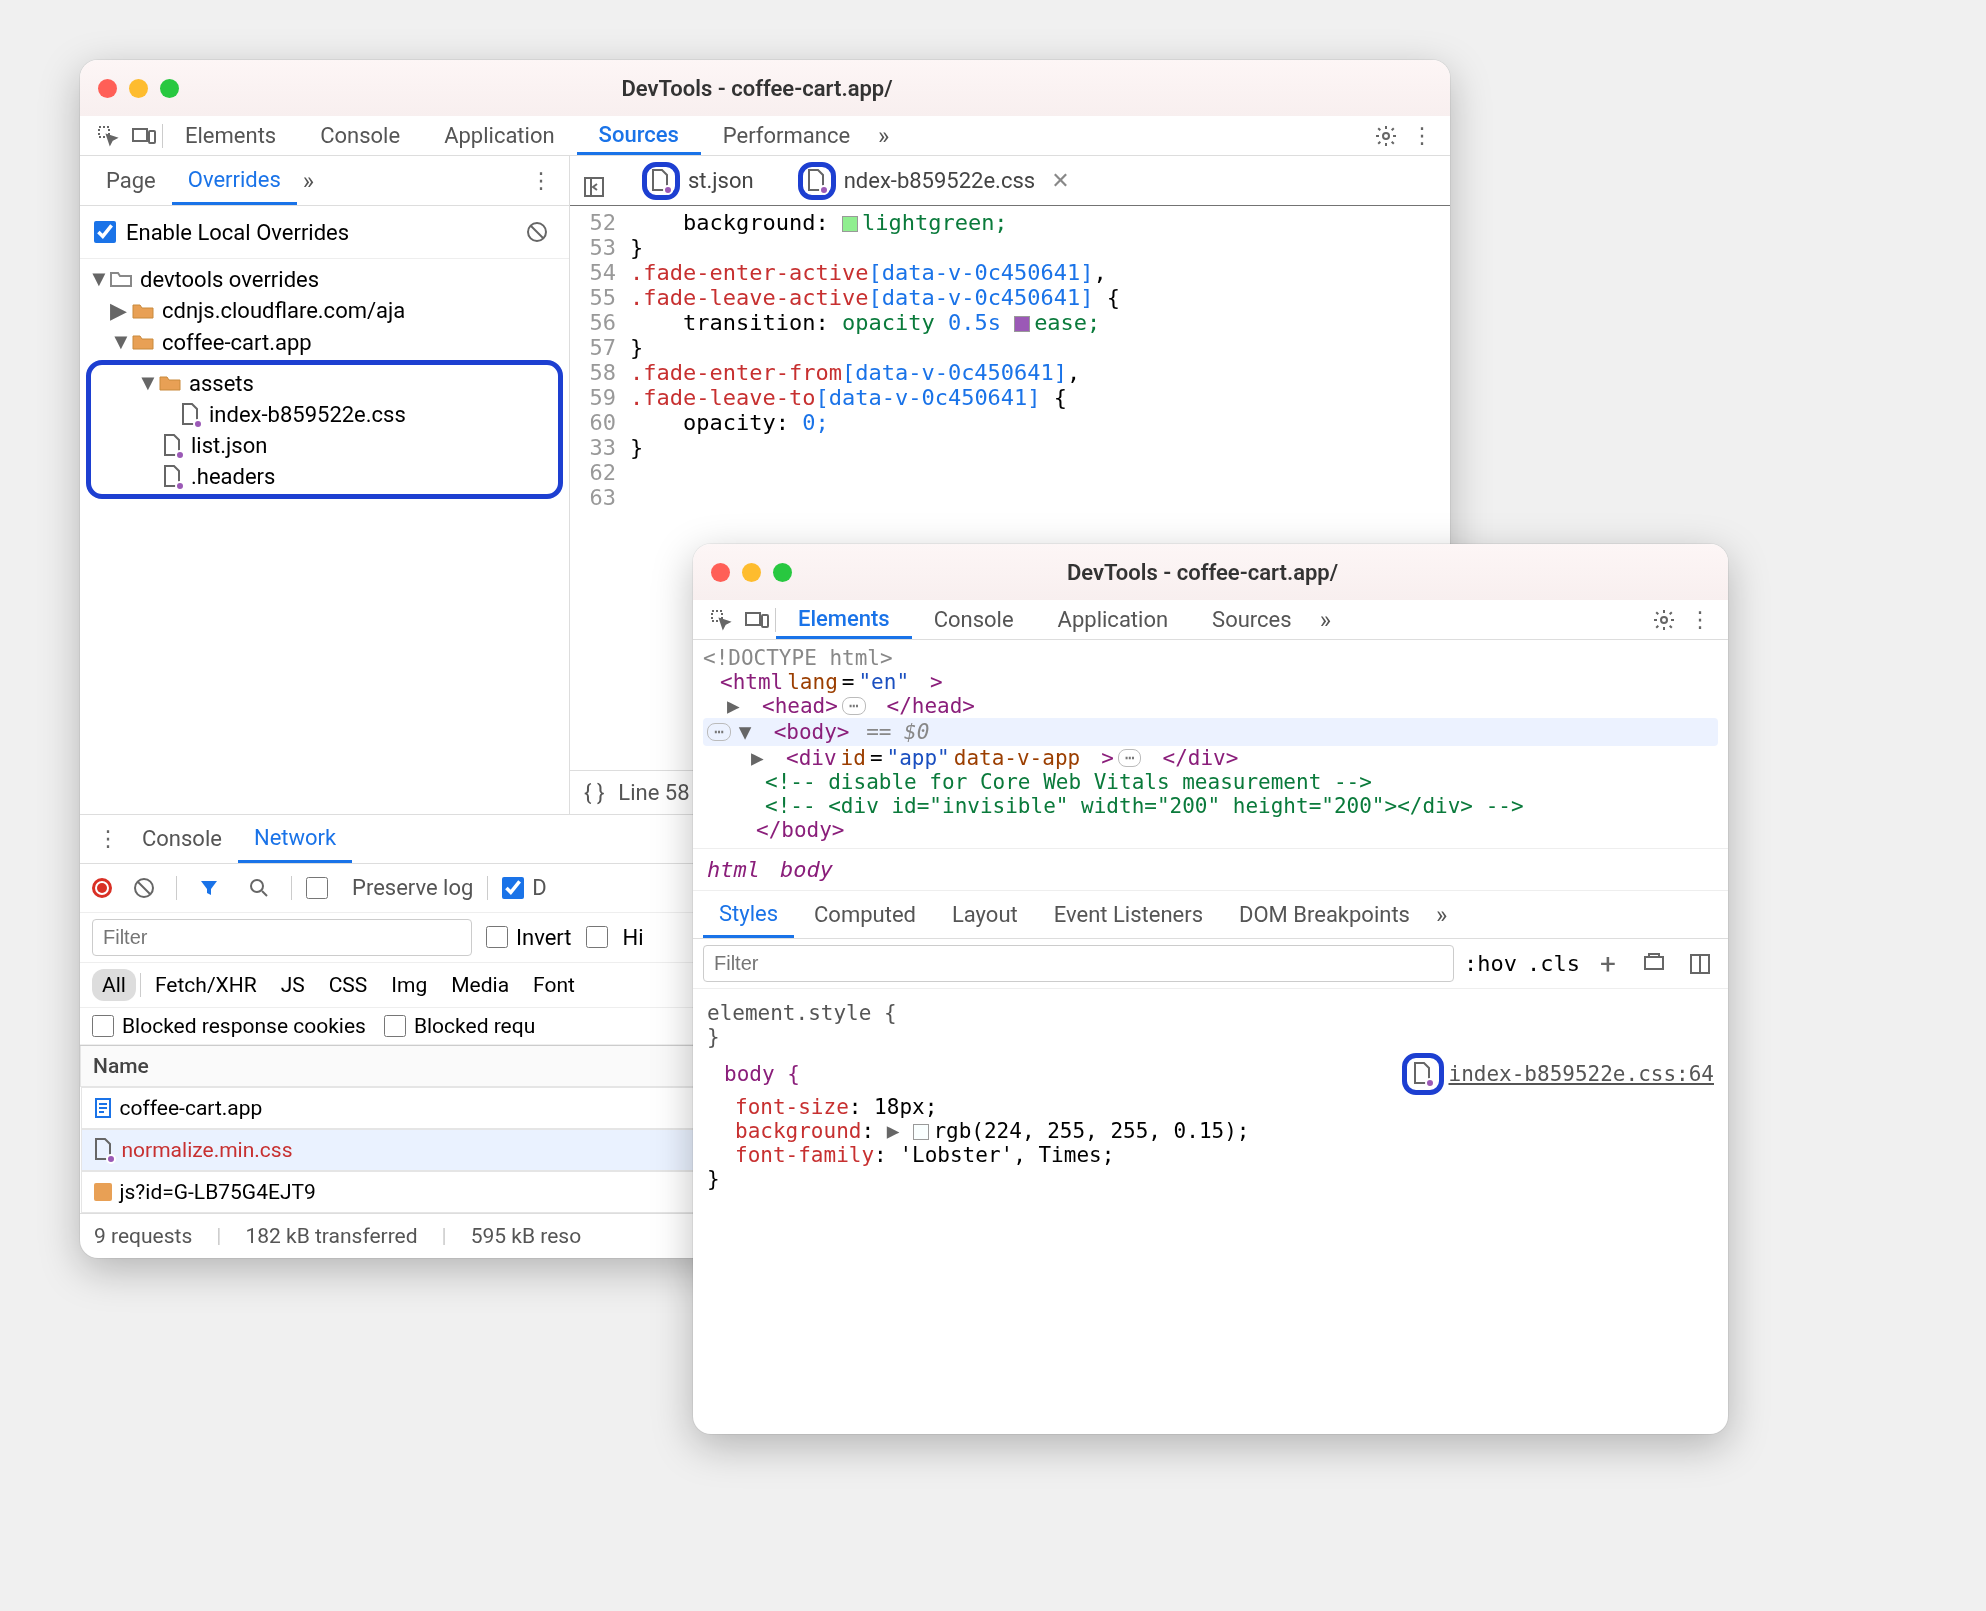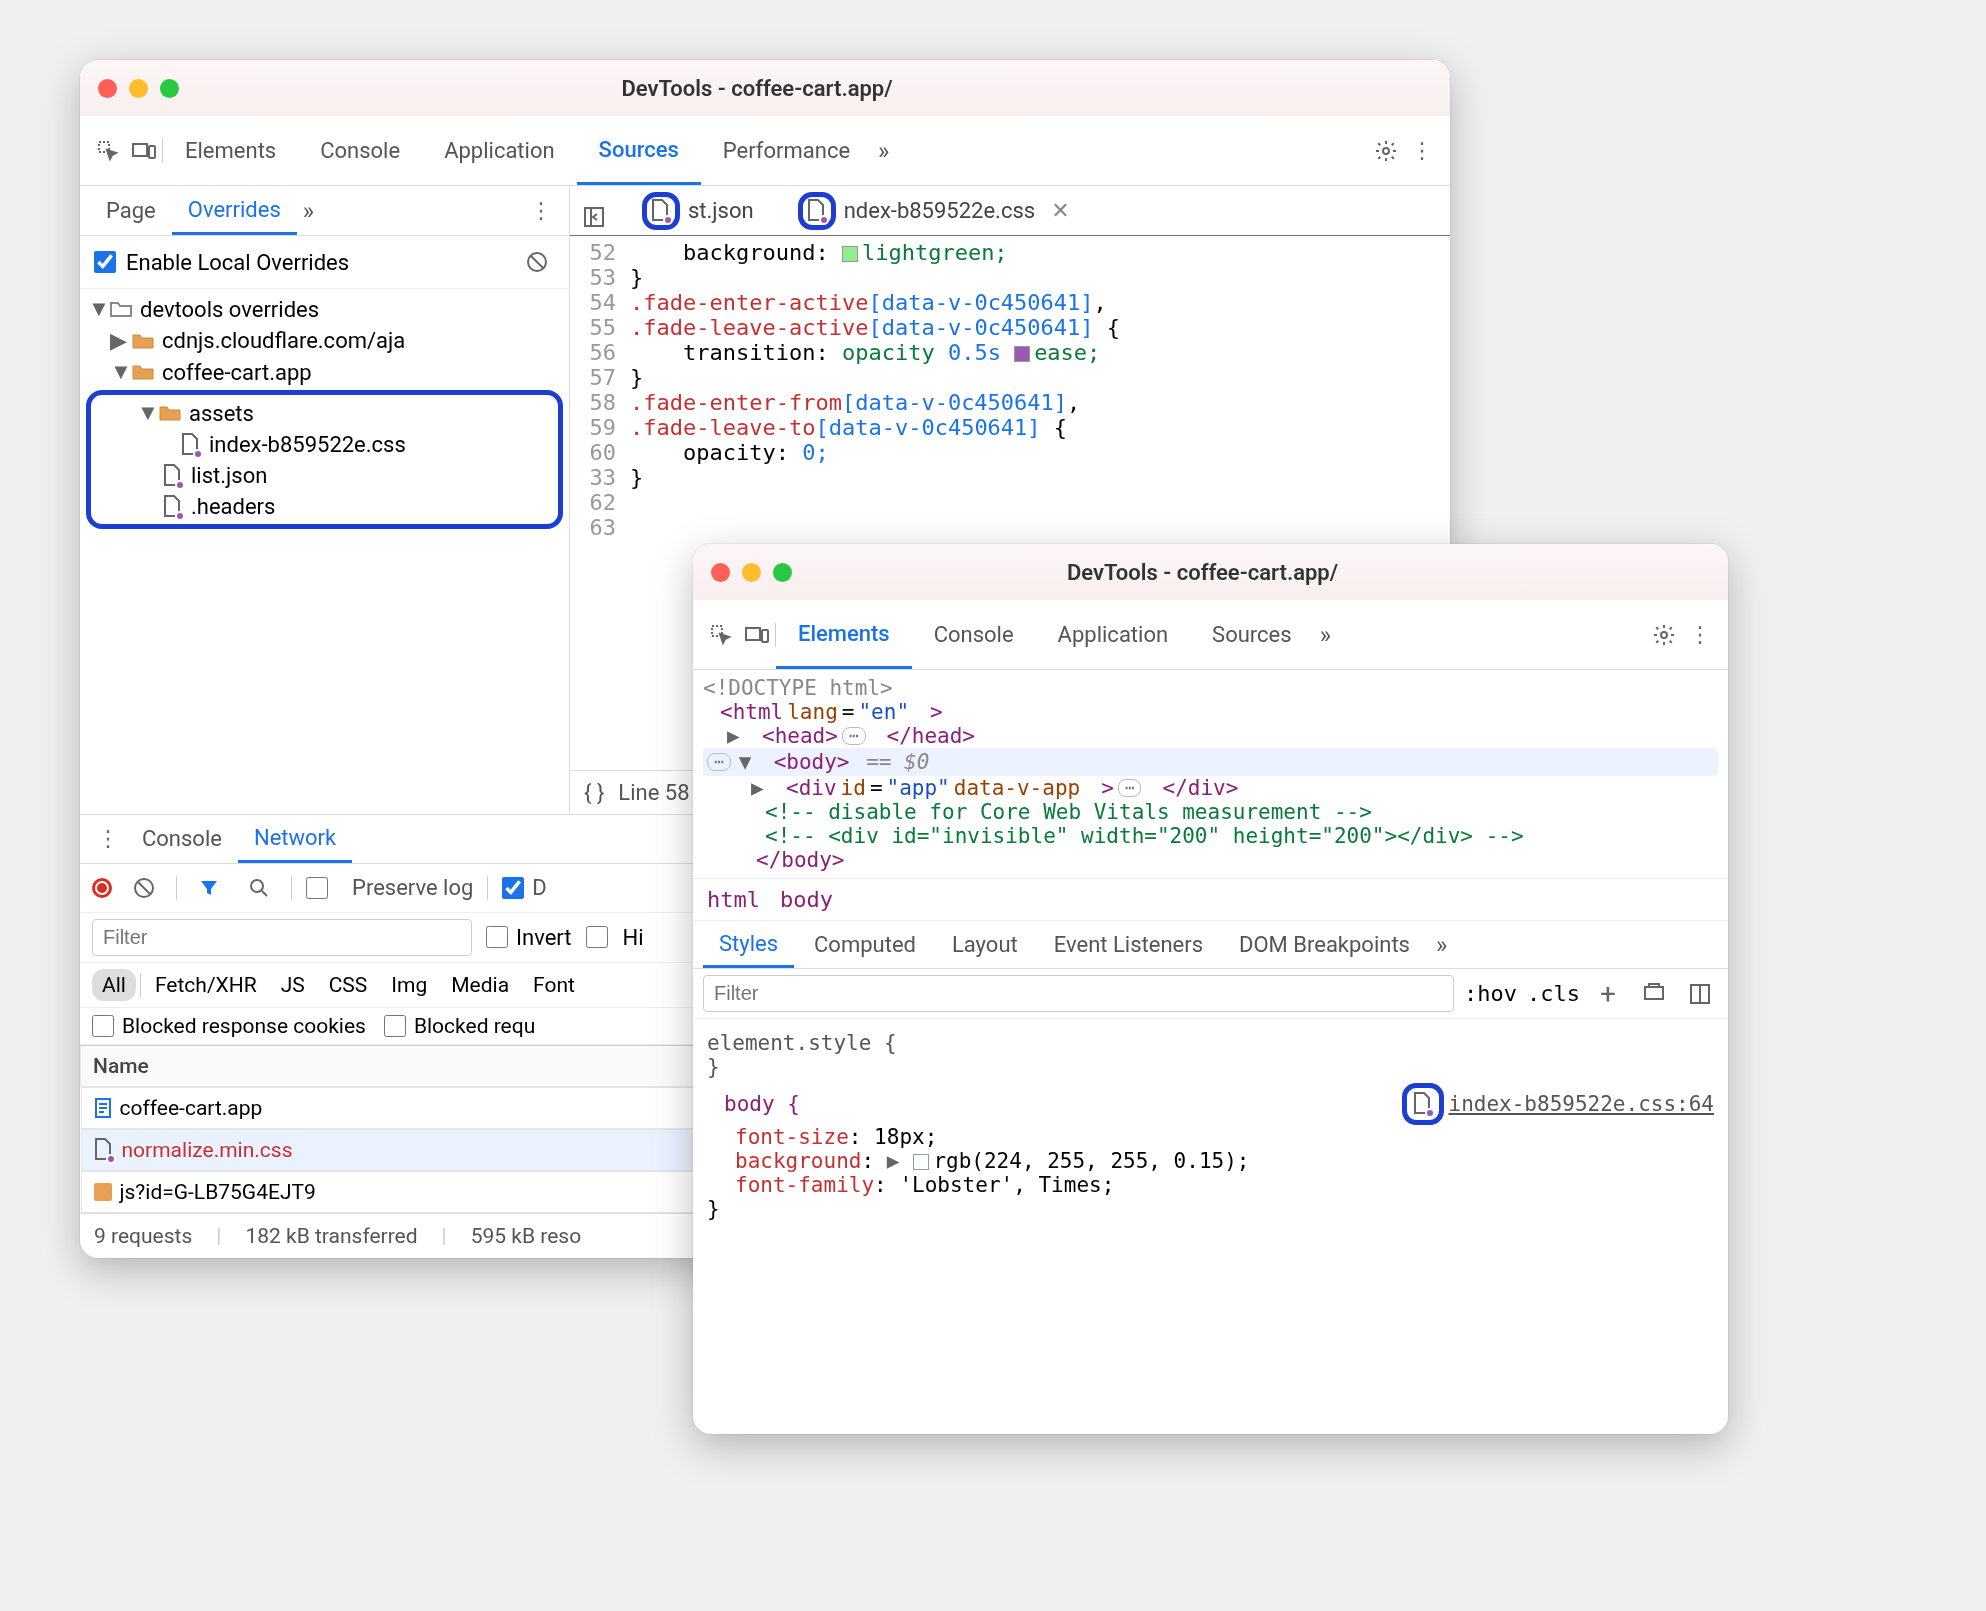--- a/index.html
+++ b/index.html
@@ -6,21 +6,21 @@
 body { font-family: -apple-system, "Segoe UI", Roboto, sans-serif; background: #f0f0f0; width: 1986px; height: 1611px; position: relative; font-size: 22px; }
 .mono { font-family: "SF Mono", Menlo, Consolas, monospace; }
 .window { position: absolute; background: #fff; border-radius: 18px; box-shadow: 0 12px 40px rgba(0,0,0,0.25), 0 0 0 1px rgba(0,0,0,0.05); overflow: hidden; display: flex; flex-direction: column; }
 .w1 { left: 80px; top: 60px; width: 1370px; height: 1198px; }
 .w2 { left: 693px; top: 544px; width: 1035px; height: 890px; }
 .titlebar { height: 56px; background: linear-gradient(#fdf6f6,#f8efef); display:flex; align-items:center; padding: 0 18px; position:relative; }
 .traffic { display:flex; gap:12px; }
 .dot { width:19px; height:19px; border-radius:50%; }
 .dot.r{background:#ff5f57;} .dot.y{background:#febc2e;} .dot.g{background:#28c840;}
 .title { position:absolute; left:0; right:16px; text-align:center; font-weight:600; color:#333; pointer-events:none; }
-.tabs { display:flex; align-items:center; border-bottom:1px solid #ddd; height:70px; padding:0 10px; }
+.tabs { display:flex; align-items:center; border-bottom:1px solid #ddd; height:40px; padding:0 10px; }
 .tab { padding: 0 22px; height:100%; display:flex; align-items:center; color:#555; cursor:pointer; }
 .tab.active { color:#1a73e8; border-bottom:3px solid #1a73e8; font-weight:500; }
 .spacer { flex:1; }
 .icon-btn { width:36px; height:36px; display:flex; align-items:center; justify-content:center; color:#666; cursor:pointer; border-radius:4px; }
 .chev { font-size:24px; color:#555; padding:0 6px; }
 .split { display:flex; flex:1; min-height:0; }
 .pane-left { width:490px; border-right:1px solid #ddd; display:flex; flex-direction:column; }
 .pane-right { flex:1; display:flex; flex-direction:column; min-width:0; }
 .subtabs { display:flex; align-items:center; border-bottom:1px solid #ddd; height:50px; padding:0 10px; }
 .subtab { padding:0 16px; height:100%; display:flex; align-items:center; color:#555; cursor:pointer; }
@@ -58,21 +58,21 @@
 .net-table { width:100%; border-collapse:collapse; font-size:21px; }
 .net-table th, .net-table td { text-align:left; padding:8px 12px; border:1px solid #e5e5e5; }
 .net-table th { background:#fafafa; border-top:1px solid #ccc; font-weight:500; color:#444; }
 .net-table tr.sel { background:#eaf2ff; }
 .sum { display:flex; gap:24px; padding:10px 14px; border-top:1px solid #ddd; color:#555; font-size:21px; }
 .dom { padding:6px 10px; font-size:21px; }
 .dom-line { display:flex; align-items:center; gap:4px; white-space:pre; }
 .tag{color:#8a1e7a;margin-left:17px;} .attrn{color:#9b3e00;} .attrv{color:#1a4fc0;} .cmt{color:#0a7a3b;}
 .ellips { display:inline-block; border:1px solid #bbb; border-radius:8px; padding:0 6px; color:#777; line-height:16px; font-size:16px; }
 .hl-row { background:#ecf2ff; border-radius:4px; padding:2px 4px; }
-.crumbs { display:flex; gap:20px; padding:8px 14px; border-top:1px solid #eee; border-bottom:1px solid #eee; color:#8a1e7a; }
+.crumbs { display:flex; gap:20px; padding:8px 14px; border-top:1px solid #eee; border-bottom:1px solid #eee; color:#8a1e7a;font-style:italic; }
 .style-tabs { display:flex; align-items:center; border-bottom:1px solid #ddd; height:48px; padding:0 10px; gap:4px; }
 .styles-bar { display:flex; align-items:center; padding:6px 10px; border-bottom:1px solid #eee; gap:10px; }
 .styles-bar input { flex:1; border:1px solid #ccc; border-radius:4px; padding:6px 10px; font-size:20px; }
 .styles-body { padding:8px 14px; font-size:21px; }
 .rule { margin:4px 0; }
 .rule-head { display:flex; justify-content:space-between; align-items:center; }
 .src-link { color:#555; text-decoration:underline; display:flex; align-items:center; gap:4px; }
 .folder-svg{width:22px;height:18px;}
 .file-svg{width:18px;height:22px;}
 svg { flex-shrink:0; }

